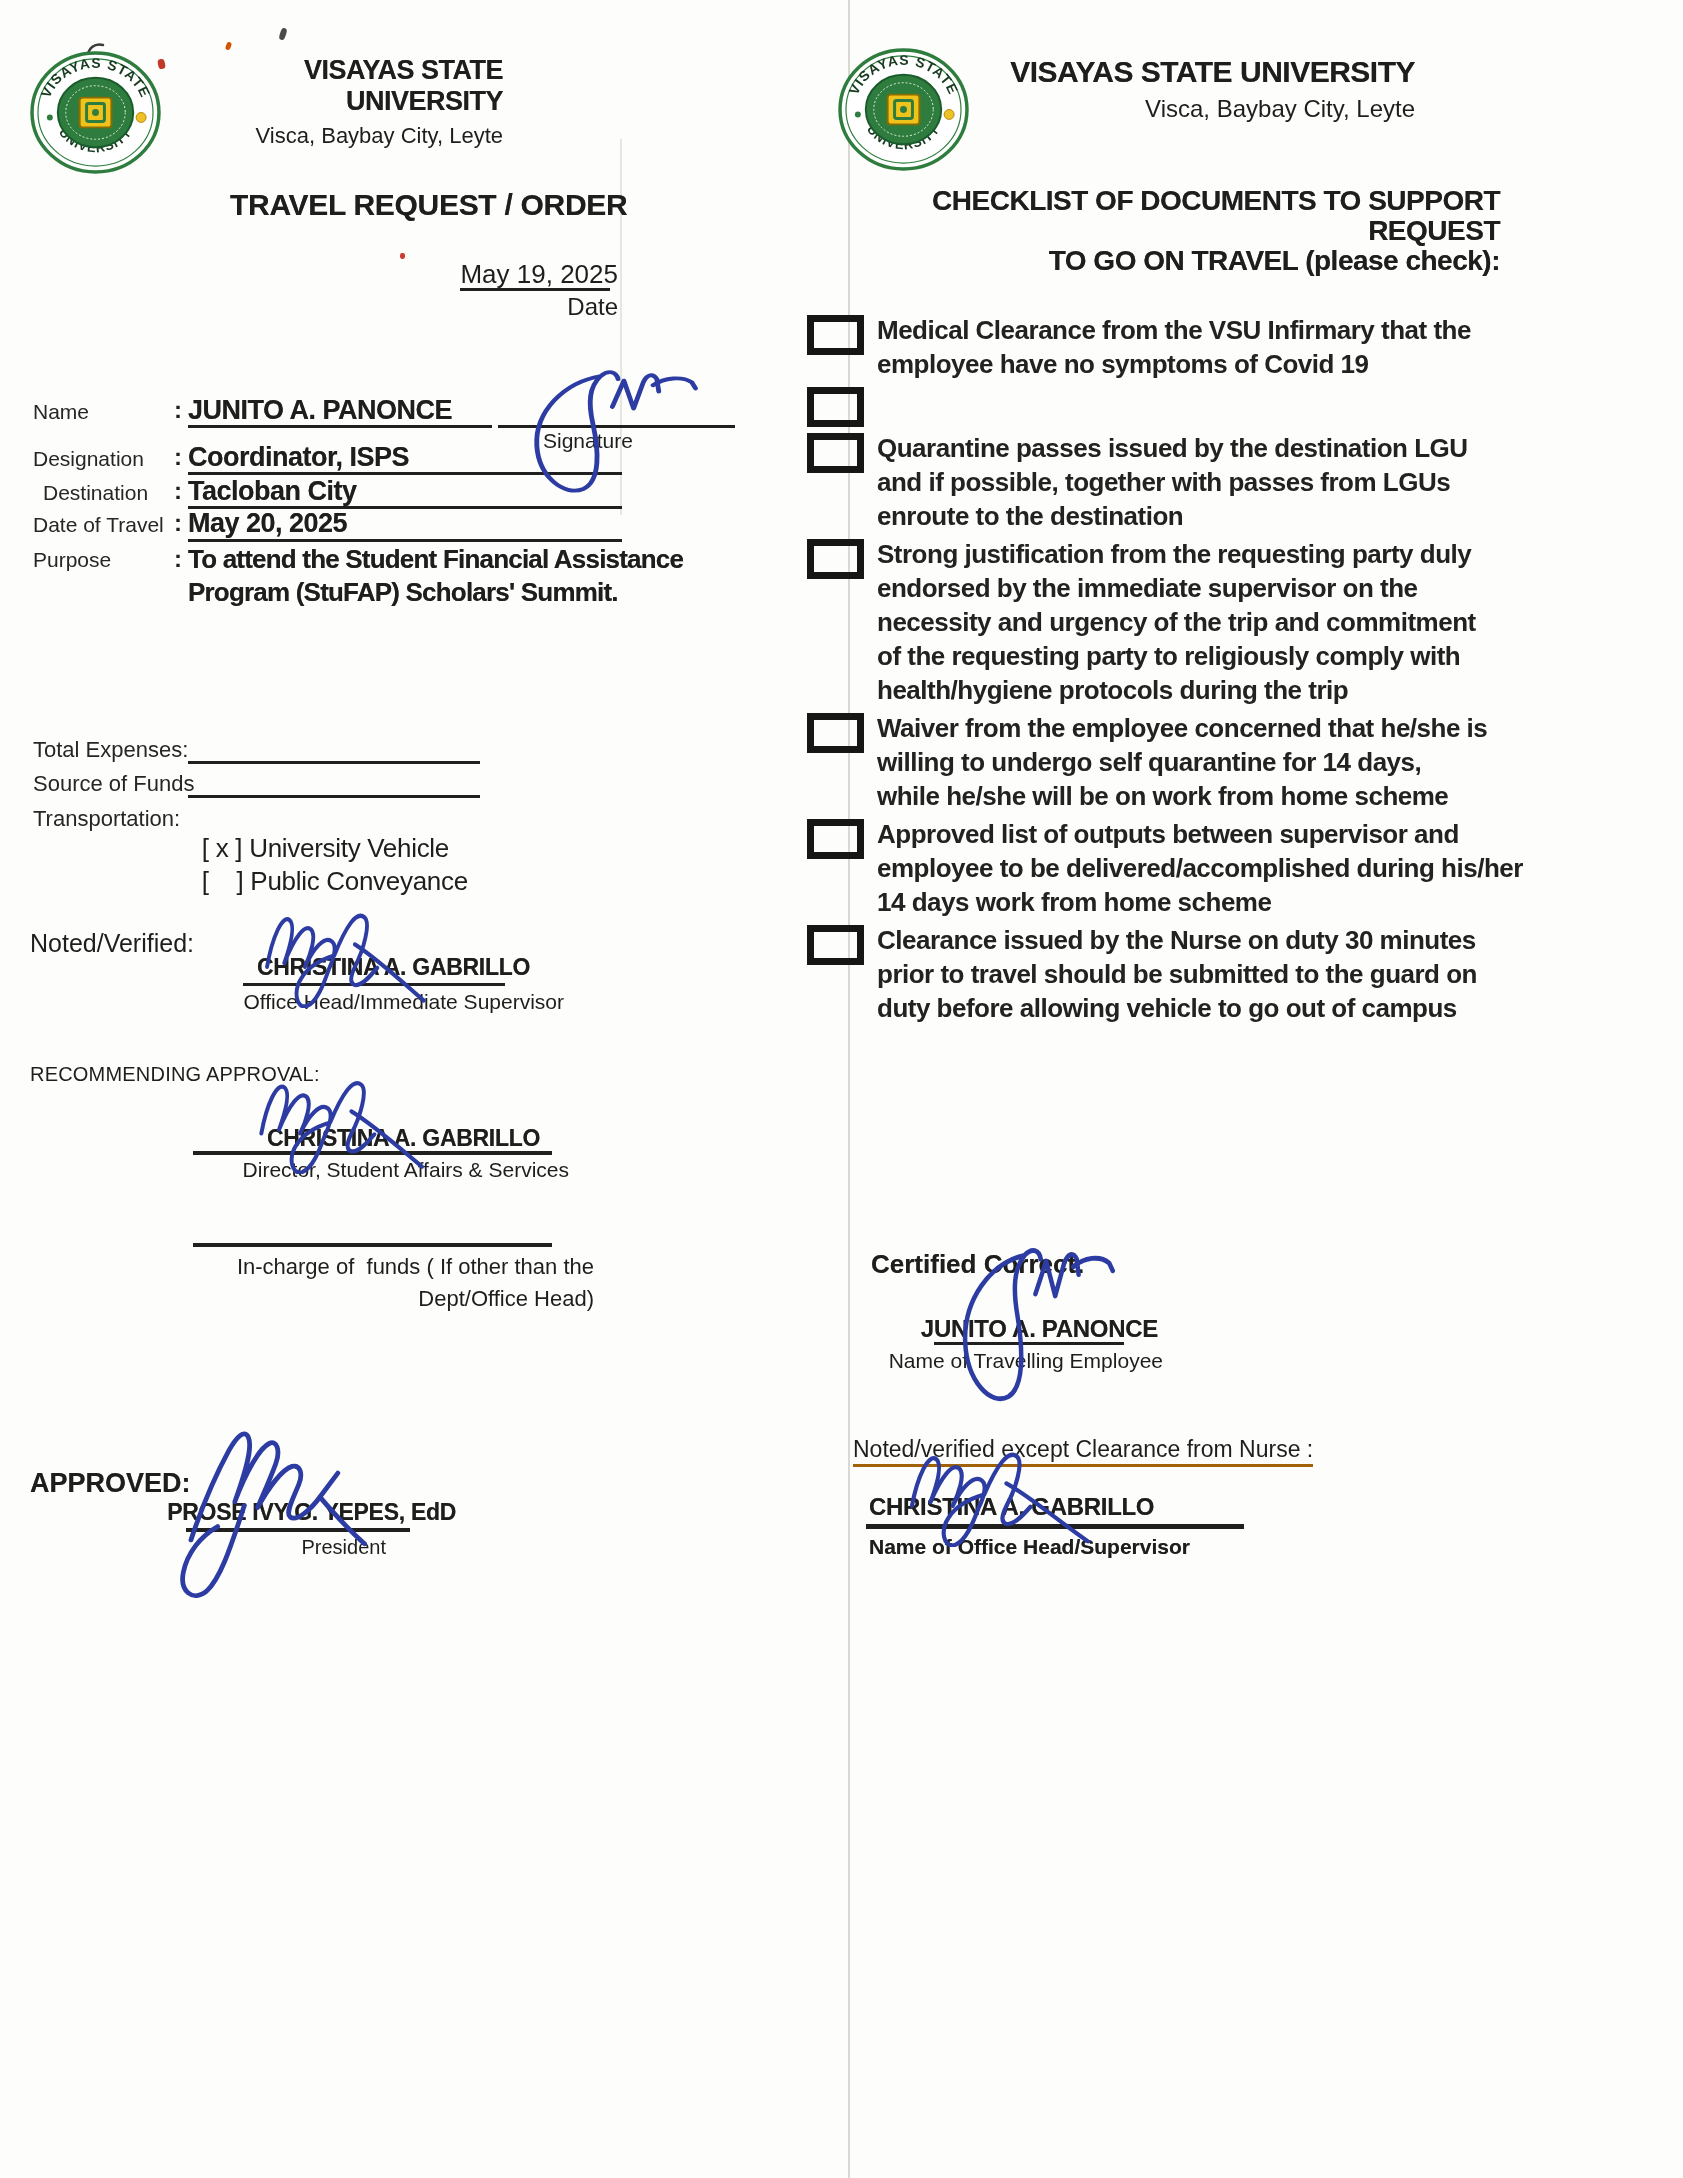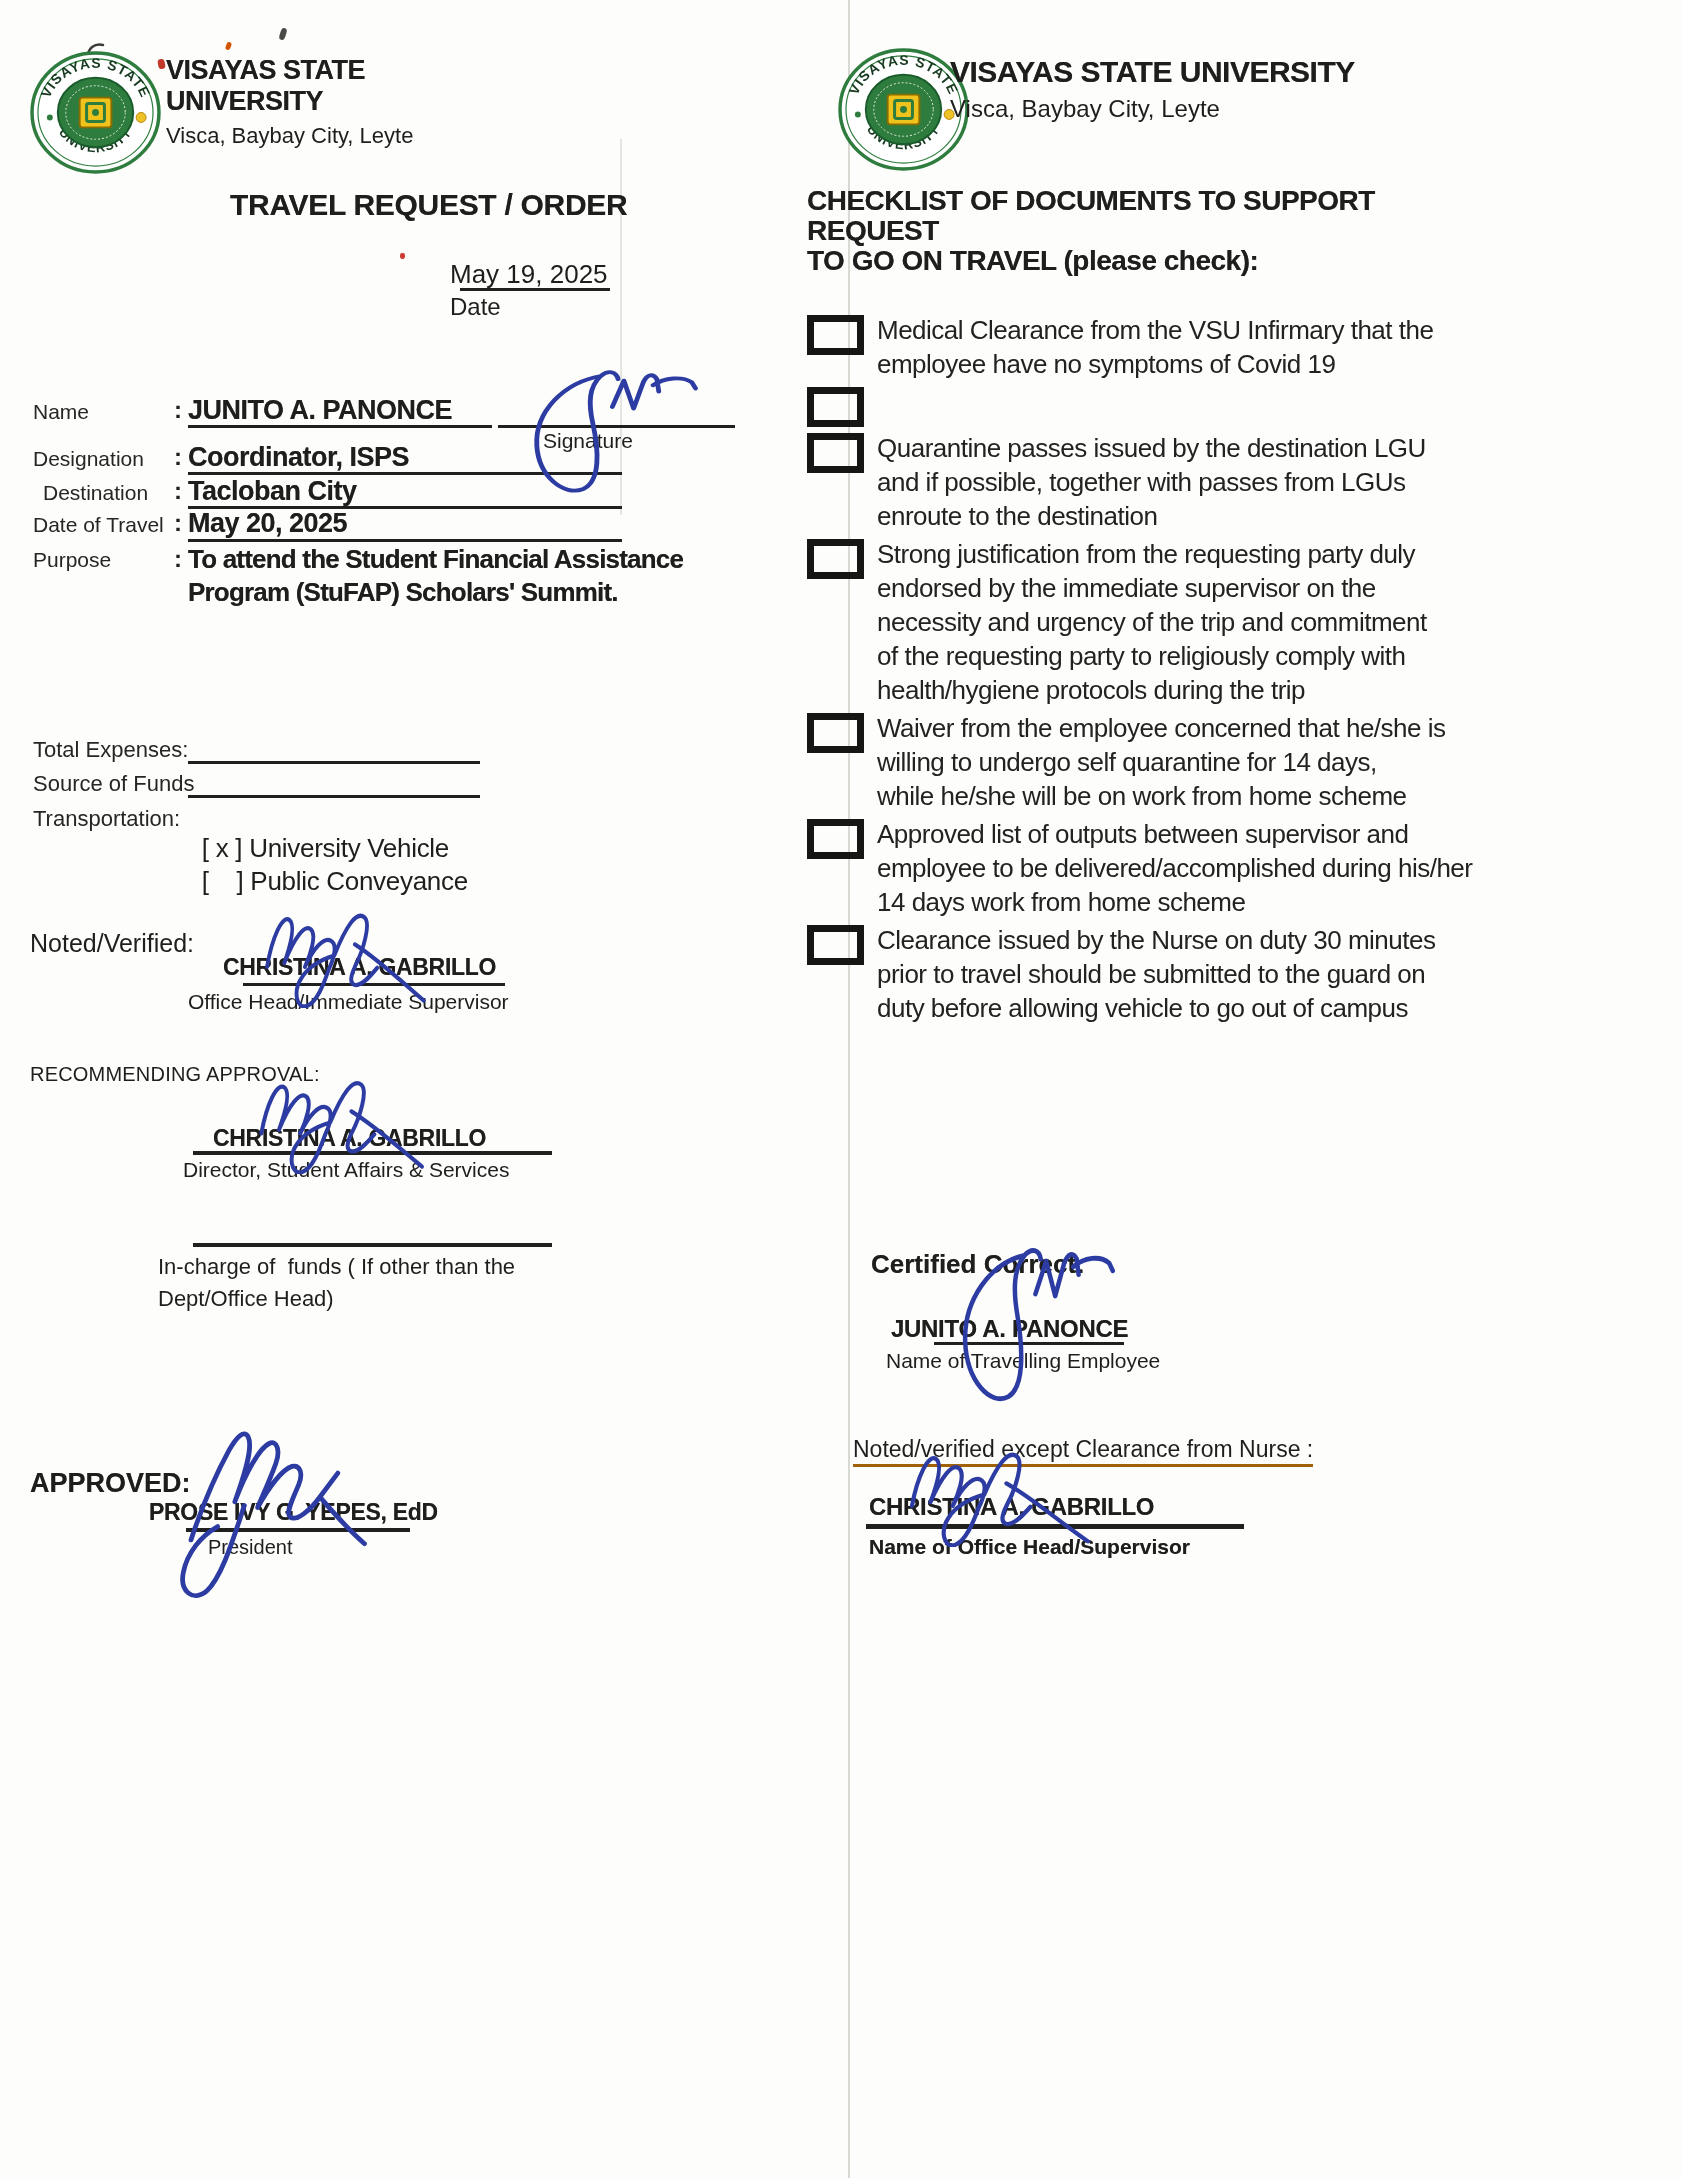--- a/index.html
+++ b/index.html
@@ -3,37 +3,37 @@
 <meta charset="utf-8">
 <style>
   html,body{margin:0;padding:0;}
   body{
     width:1683px;height:2178px;position:relative;overflow:hidden;
     background:#fdfdfb;
     font-family:"Liberation Sans","DejaVu Sans",sans-serif;
     color:#1e1e1c;
   }
   .abs{position:absolute;}
-  .ctr{text-align:left;}
+  .ctr{text-align:right;}
   .pre{white-space:pre;}
   .sh{text-shadow:0 0 0.5px rgba(20,20,20,.6);}
   .lbl{font-size:21px;color:#262624;}
   .val{font-weight:700;font-size:27px;letter-spacing:-0.5px;}
   .colon{font-weight:700;font-size:24px;}
   .uline{position:absolute;background:#20201e;height:3px;}
   .uline4{position:absolute;background:#20201e;height:4px;}
   .univname{font-weight:700;font-size:27px;letter-spacing:-0.5px;}
   .univname-r{font-weight:700;font-size:30px;letter-spacing:-0.5px;}
   .addr{font-size:22px;margin-top:6px;}
   .addr-r{font-size:24px;margin-top:6px;}
   .formtitle{font-weight:700;font-size:30px;letter-spacing:-0.3px;}
   .cl-title{font-weight:700;font-size:28px;letter-spacing:-0.5px;line-height:30px;}
   .cb-item{display:flex;align-items:flex-start;margin-bottom:6px;}
   .cb-box{width:57px;height:40px;box-sizing:border-box;border:7px solid #161614;background:transparent;flex:0 0 auto;}
-  .cb-text{margin-left:13px;font-size:26px;letter-spacing:-0.5px;line-height:34px;white-space:pre;margin-top:-2px;color:#222220;}
+  .cb-text{margin-left:13px;font-size:26px;letter-spacing:-0.5px;line-height:34px;white-space:pre;margin-top:-2px;color:#222220;font-weight:bold;}
   .smallname{font-weight:700;font-size:23px;letter-spacing:-0.3px;}
   .role{font-size:21px;}
   .ink{stroke:#2c3ca2;fill:none;stroke-linecap:round;stroke-linejoin:round;}
   .foldline{position:absolute;background:#d9d9d3;}
   .speck{position:absolute;border-radius:40%;}
 </style>
 </head>
 <body>
 
 <div class="foldline" style="left:848px;top:0;width:2px;height:2178px;"></div>

